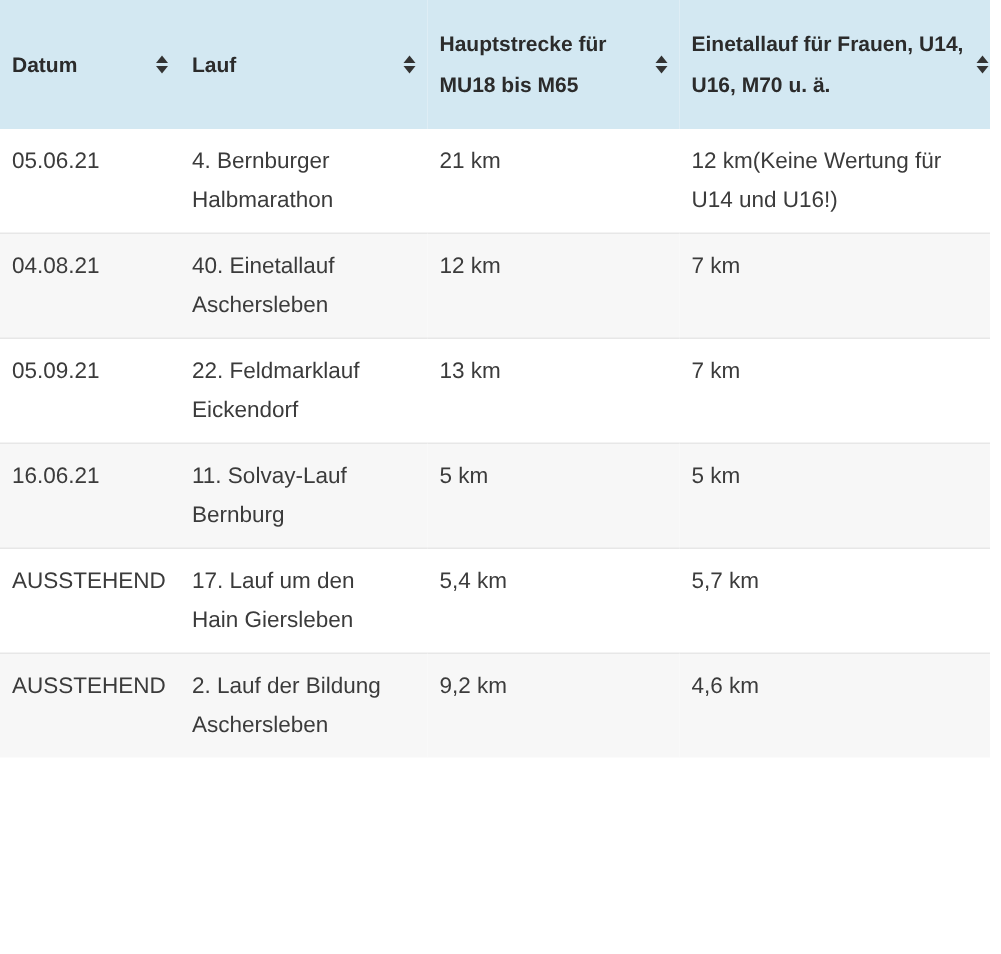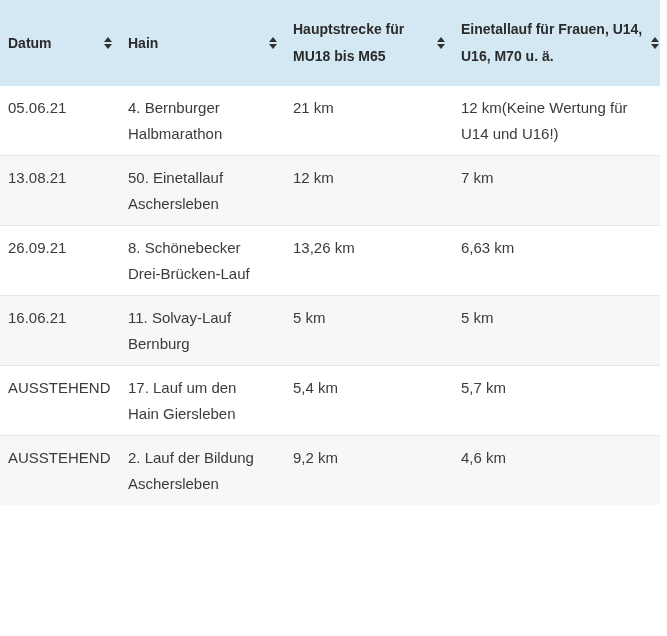--- a/index.html
+++ b/index.html
@@ -106,21 +106,21 @@
           <div class="th-inner">
             <span class="th-label">Datum</span>
             <span class="sort-icon">
                 <i class="tri-up"></i>
                 <i class="tri-down"></i>
               </span>
           </div>
         </th>
         <th>
           <div class="th-inner">
-            <span class="th-label">Hain</span>
+            <span class="th-label">Lauf</span>
             <span class="sort-icon">
                 <i class="tri-up"></i>
                 <i class="tri-down"></i>
               </span>
           </div>
         </th>
         <th>
           <div class="th-inner">
             <span class="th-label">Hauptstrecke für MU18 bis M65</span>
             <span class="sort-icon">
@@ -141,30 +141,30 @@
       </tr>
     </thead>
     <tbody>
       <tr>
         <td>05.06.21</td>
         <td>4. Bernburger Halbmarathon</td>
         <td>21 km</td>
         <td>12 km(Keine Wertung für U14 und U16!)</td>
       </tr>
       <tr>
-        <td>13.08.21</td>
-        <td>50. Einetallauf Aschersleben</td>
+        <td>04.08.21</td>
+        <td>40. Einetallauf Aschersleben</td>
         <td>12 km</td>
         <td>7 km</td>
       </tr>
       <tr>
-        <td>26.09.21</td>
-        <td>8. Schönebecker Drei-Brücken-Lauf</td>
-        <td>13,26 km</td>
-        <td>6,63 km</td>
+        <td>05.09.21</td>
+        <td>22. Feldmarklauf Eickendorf</td>
+        <td>13 km</td>
+        <td>7 km</td>
       </tr>
       <tr>
         <td>16.06.21</td>
         <td>11. Solvay-Lauf Bernburg</td>
         <td>5 km</td>
         <td>5 km</td>
       </tr>
       <tr>
         <td>AUSSTEHEND</td>
         <td>17. Lauf um den Hain Giersleben</td>

